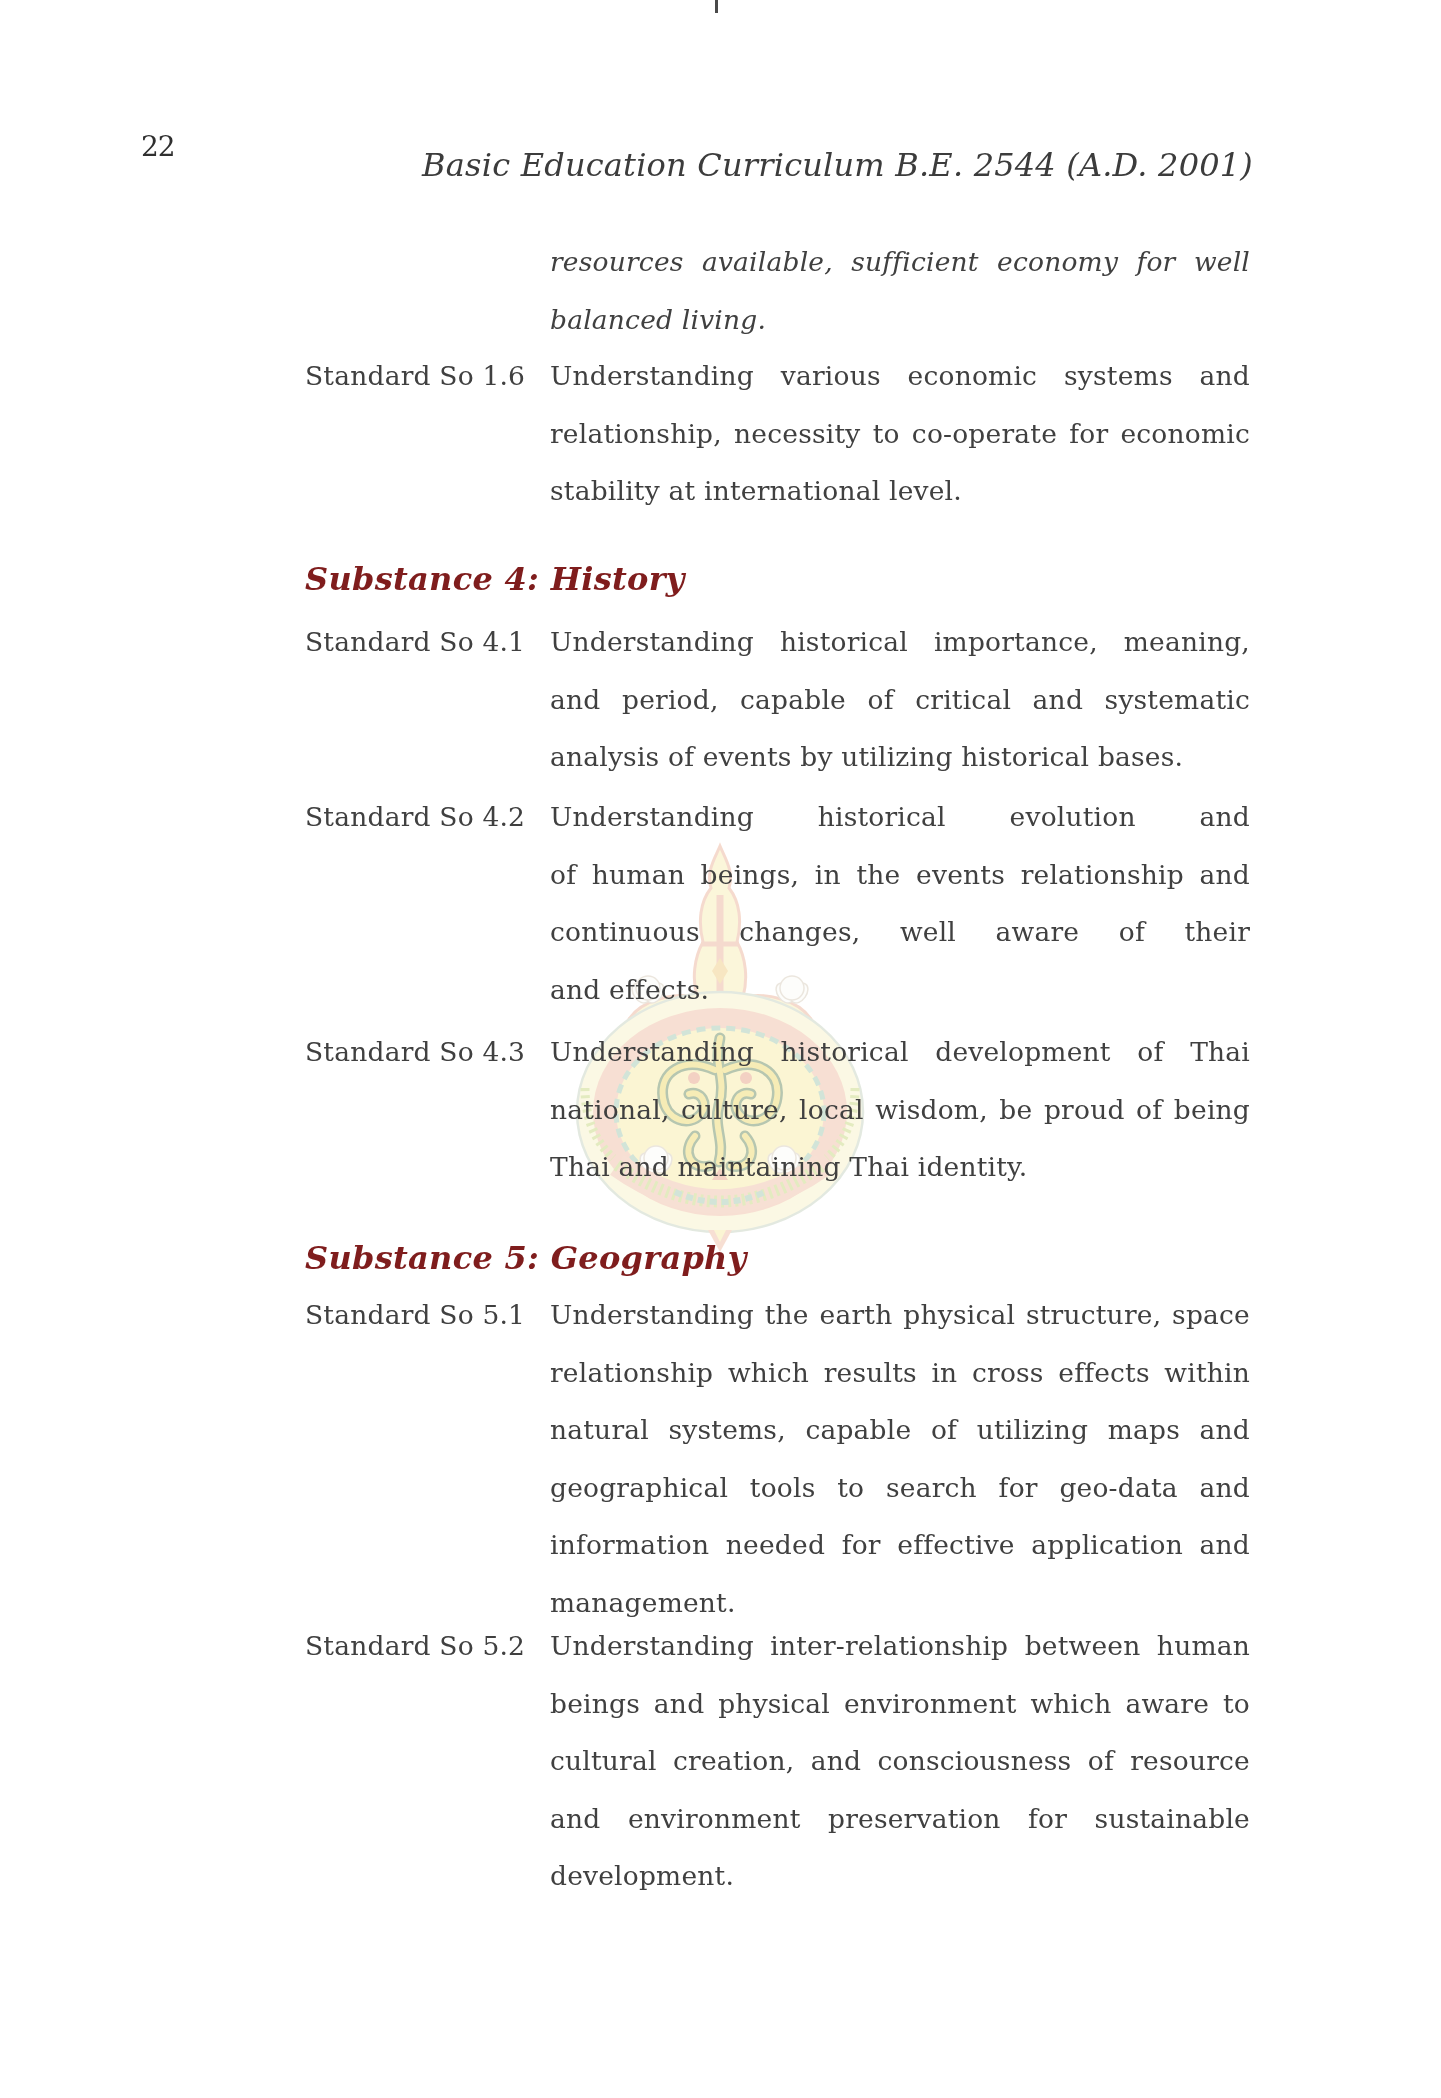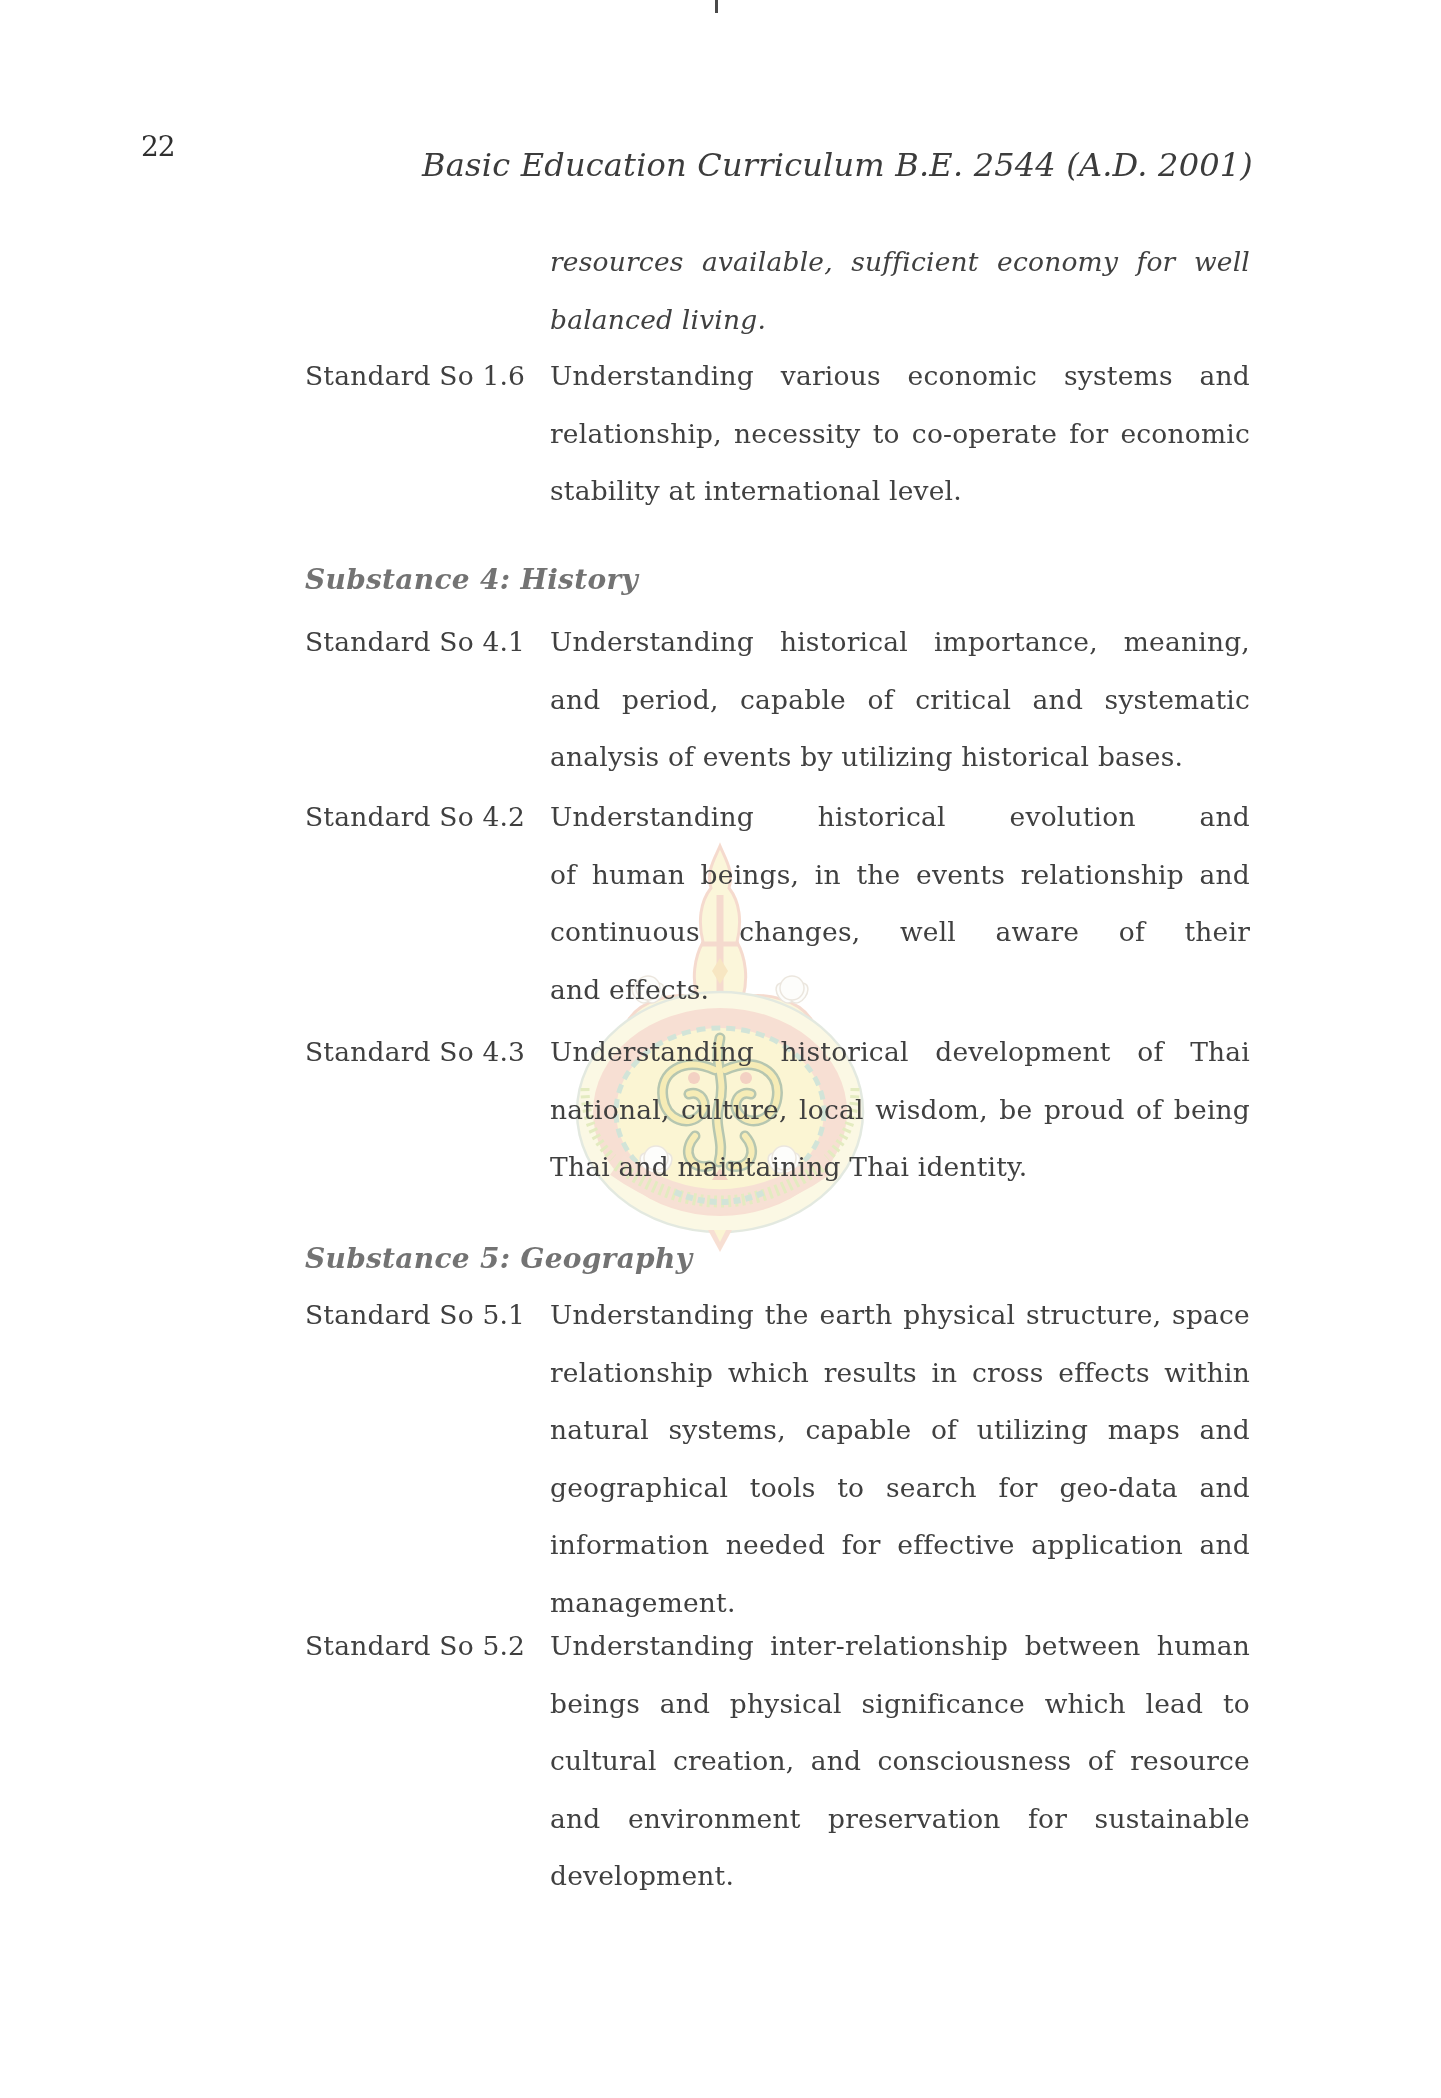--- a/index.html
+++ b/index.html
@@ -40,21 +40,21 @@
   }
   .ptext{margin-left:245px;width:700px;}
   .intro .ptext{margin-left:245px;font-style:italic;}
   .tline{
     height:57.5px;line-height:57.5px;overflow:hidden;
     text-align:justify;text-align-last:justify;
   }
   .tline.last{text-align:left;text-align-last:left;}
   .section-heading{
     position:absolute;left:0;height:58px;line-height:57.5px;
-    font-weight:bold;font-style:italic;font-size:28px;color:#737373;
+    font-weight:bold;font-style:italic;font-size:32px;color:#7f1d1d;
     letter-spacing:0.3px;white-space:nowrap;
   }
 </style>
 </head>
 <body>
 
 <div class="top-tick"></div>
 
 <div class="page-number">22</div>
 
@@ -188,20 +188,20 @@
         <div class="tline">geographical tools to search for geo-data and</div>
         <div class="tline">information needed for effective application and</div>
         <div class="tline last">management.</div>
       </div>
   </div>
 
   <div class="block" style="top:1384px">
     <div class="std-label">Standard So 5.2</div>
     <div class="ptext">
         <div class="tline">Understanding inter-relationship between human</div>
-        <div class="tline">beings and physical significance which lead to</div>
+        <div class="tline">beings and physical environment which aware to</div>
         <div class="tline">cultural creation, and consciousness of resource</div>
         <div class="tline">and environment preservation for sustainable</div>
         <div class="tline last">development.</div>
       </div>
   </div>
 
 </div>
 
 </body></html>

